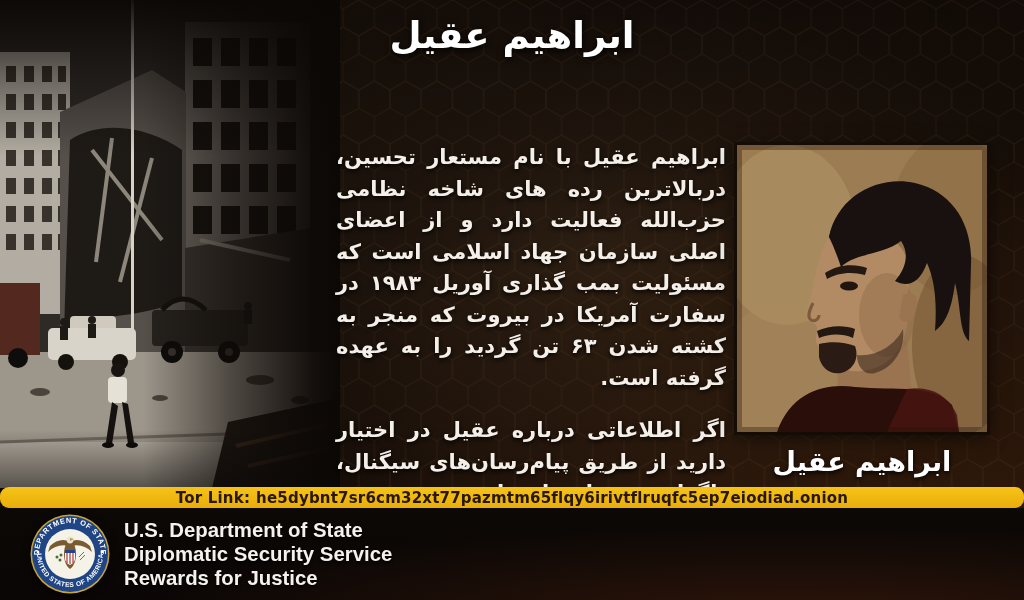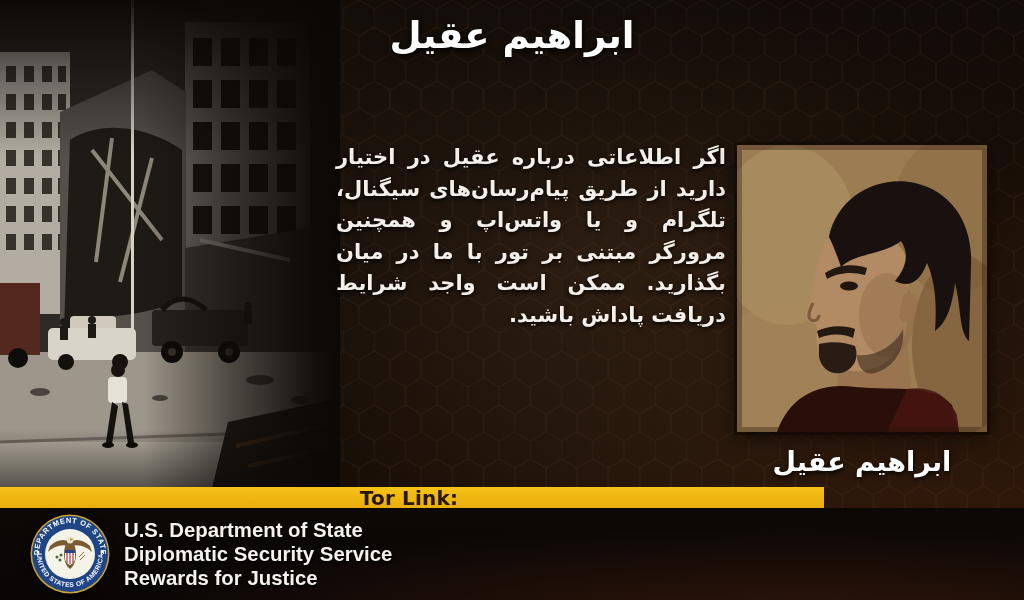--- a/index.html
+++ b/index.html
@@ -50,24 +50,24 @@
   .suspect{ position:absolute; left:737px; top:145px; width:250px; z-index:5; }
   .suspect-frame{ width:250px; height:287px; overflow:hidden; box-shadow:0 0 0 3px rgba(20,12,6,.85), 0 4px 18px rgba(0,0,0,.7); }
   .suspect-caption{
     margin-top:14px; text-align:center; direction:rtl;
     color:#ffffff; font-size:27px; font-weight:bold;
     text-shadow:0 2px 5px rgba(0,0,0,.95);
   }
 
   
   .tor-bar{
-    position:absolute; left:0; top:487px; width:824px; height:21px; z-index:6;
+    position:absolute; left:0; top:487px; width:1024px; height:21px; z-index:6;
     background:linear-gradient(180deg,#f6c318,#e9ad0b);
     display:flex; align-items:center; justify-content:center;
-    color:#271703; font-size:20px; font-weight:bold; letter-spacing:.2px;
+    color:#271703; font-size:15px; font-weight:bold; letter-spacing:.2px;border-radius:9px;
   }
   .tor-bar .tor-prefix{ margin-right:6px; }
 
   
   .footer{
     position:absolute; left:0; top:508px; width:1024px; height:92px; z-index:6;
     background:
       radial-gradient(ellipse at 78% 120%, rgba(90,40,16,.45), transparent 60%),
       linear-gradient(180deg,#0c0806,#0a0605);
     display:flex; align-items:center;
@@ -219,20 +219,21 @@
     </svg>
     <div class="fade fade-right"></div>
     <div class="fade fade-top"></div>
   </div>
 
   <div class="headline">
     <div class="headline-sub">ابراهیم عقیل</div>
   </div>
 
   <div class="body-text">
+    <p>ابراهیم عقیل با نام مستعار تحسین، دربالاترین رده های شاخه نظامی حزب‌الله فعالیت دارد و از اعضای اصلی سازمان جهاد اسلامی است که مسئولیت بمب گذاری آوریل ۱۹۸۳ در سفارت آمریکا در بیروت که منجر به کشته شدن ۶۳ تن گردید را به عهده گرفته است.</p>
     <p>اگر اطلاعاتی درباره عقیل در اختیار دارید از طریق پیام‌رسان‌های سیگنال، تلگرام و یا واتس‌اپ و همچنین مرورگر مبتنی بر تور با ما در میان بگذارید. ممکن است واجد شرایط دریافت پاداش باشید.</p>
   </div>
 
   <div class="suspect">
     <div class="suspect-frame">
       <svg width="250" height="287" viewBox="0 0 250 287" xmlns="http://www.w3.org/2000/svg">
         <rect width="250" height="287" fill="#9c7c52"></rect>
         <ellipse cx="50" cy="90" rx="70" ry="90" fill="#b99b6e" opacity="0.45"></ellipse>
         <ellipse cx="215" cy="70" rx="60" ry="80" fill="#8a6a42" opacity="0.55"></ellipse>
         <ellipse cx="225" cy="200" rx="50" ry="90" fill="#6e4f30" opacity="0.5"></ellipse>
@@ -262,20 +263,21 @@
         <path d="M92,92 C96,76 108,60 124,52 C110,70 104,88 104,104 Z" fill="#191110"></path>
 
         <rect width="250" height="287" fill="none" stroke="#241509" stroke-width="10" opacity="0.35"></rect>
       </svg>
     </div>
     <div class="suspect-caption">ابراهیم عقیل</div>
   </div>
 
   <div class="tor-bar">
     <span class="tor-prefix">Tor Link:</span>
+    <span>he5dybnt7sr6cm32xt77pazmtm65flqy6irivtflruqfc5ep7eiodiad.onion</span>
   </div>
 
   <div class="footer">
     <svg class="seal" viewBox="0 0 80 80" xmlns="http://www.w3.org/2000/svg">
       <defs>
         <path id="sealTop" d="M 9,40 A 31,31 0 0 1 71,40"></path>
         <path id="sealBottom" d="M 7,40 A 33,33 0 0 0 73,40"></path>
       </defs>
       <circle cx="40" cy="40" r="39.5" fill="#caa43a"></circle>
       <circle cx="40" cy="40" r="38" fill="#1f4585"></circle>

